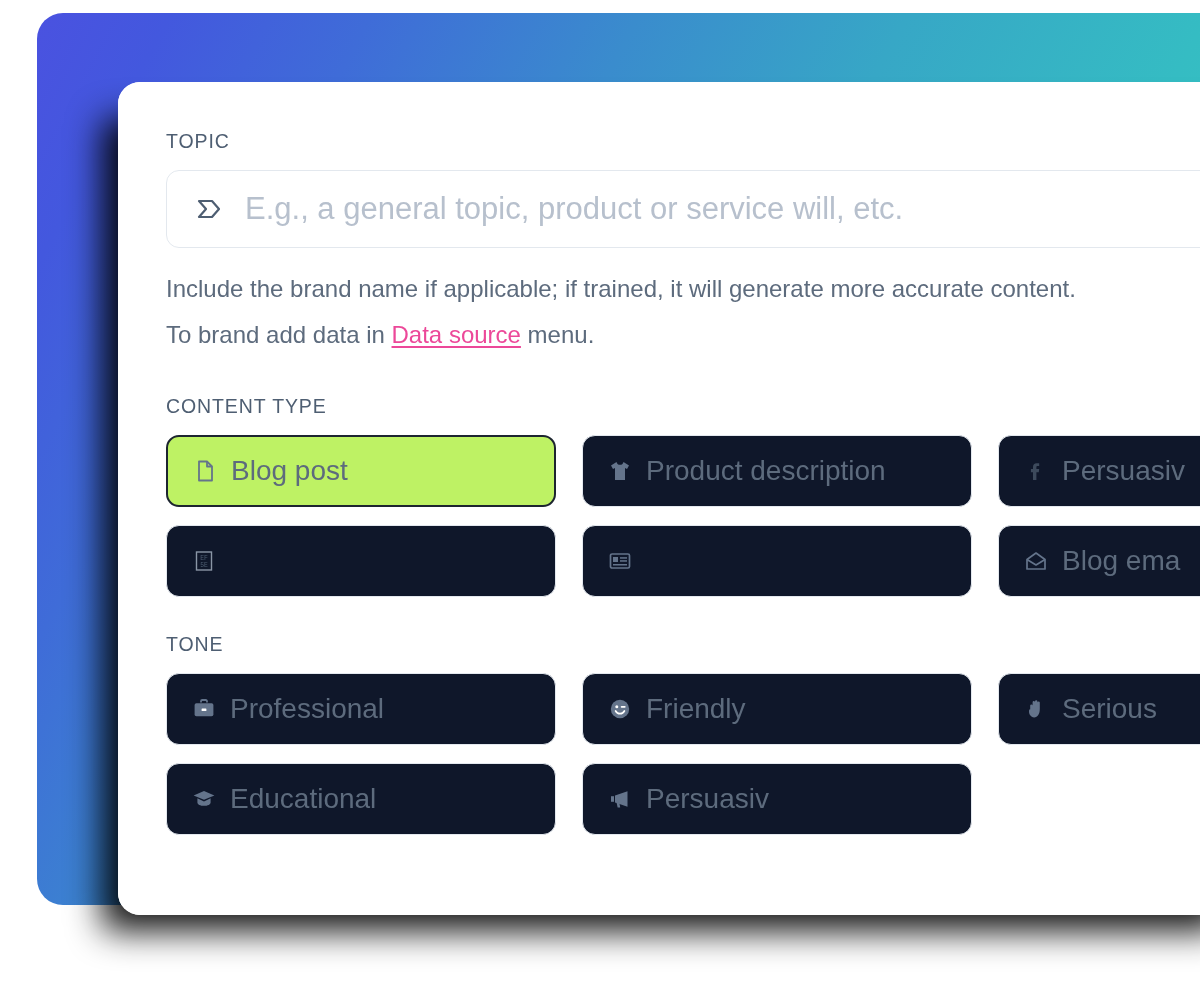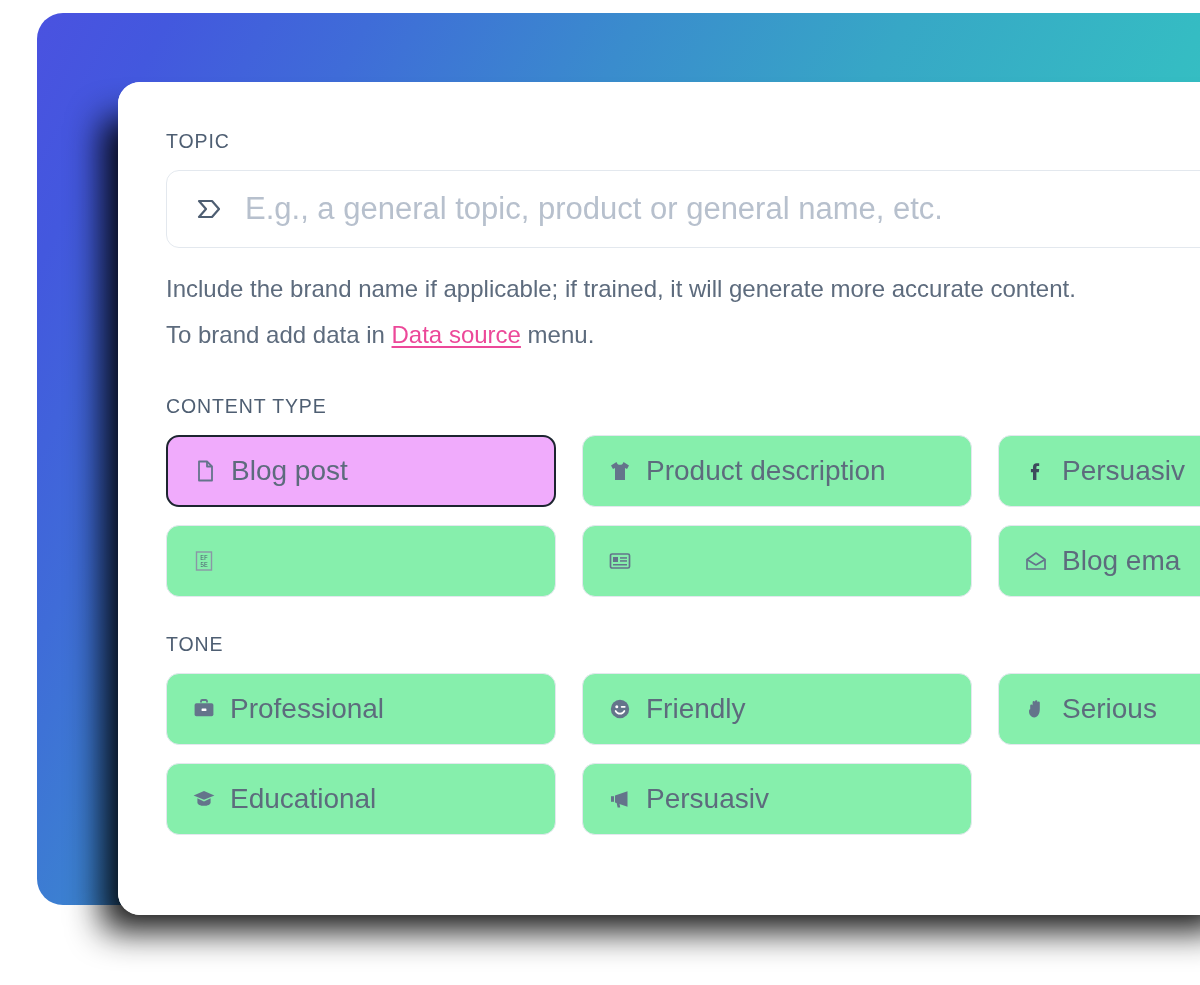--- a/index.html
+++ b/index.html
@@ -114,29 +114,29 @@
     display: grid;
     grid-template-columns: 390px 390px 390px;
     column-gap: 26px;
     row-gap: 18px;
   }
 
   .opt {
     height: 72px;
     border: 1.6px solid #e3e8ee;
     border-radius: 13px;
-    background: #86efac;
+    background: #0f172a;
     display: flex;
     align-items: center;
     padding: 0 0 0 24px;
     cursor: pointer;
   }
   .opt.selected {
     border: 2.4px solid #1d2530;
-    background: #f0abfc;
+    background: #bef264;
     text-align: center;
   }
   .opt-icon {
     width: 26px;
     height: 26px;
     flex: 0 0 26px;
     margin-right: 13px;
     display: flex;
     align-items: center;
     justify-content: center;
@@ -165,21 +165,21 @@
     <div id="panel-inner">
 
       <div class="section-label">TOPIC</div>
 
       <div class="topic-input-wrap">
         <span class="topic-icon">
           <svg width="28" height="28" viewBox="0 0 28 28">
             <path d="M5 6 H18 L25 14 L18 22 H5 L12 14 Z" fill="none" stroke="#4e5e72" stroke-width="2.2" stroke-linejoin="round"></path>
           </svg>
         </span>
-        <span class="topic-placeholder">E.g., a general topic, product or general name, etc.</span>
+        <span class="topic-placeholder">E.g., a general topic, product or service will, etc.</span>
       </div>
 
       <div class="helper">
         <div>Include the brand name if applicable; if trained, it will generate more accurate content.</div>
         <div><span>To brand add data in </span><a href="#">Data source</a><span> menu.</span></div>
       </div>
 
       <div class="section-label block-gap">CONTENT TYPE</div>
 
       <div class="opt-grid">

